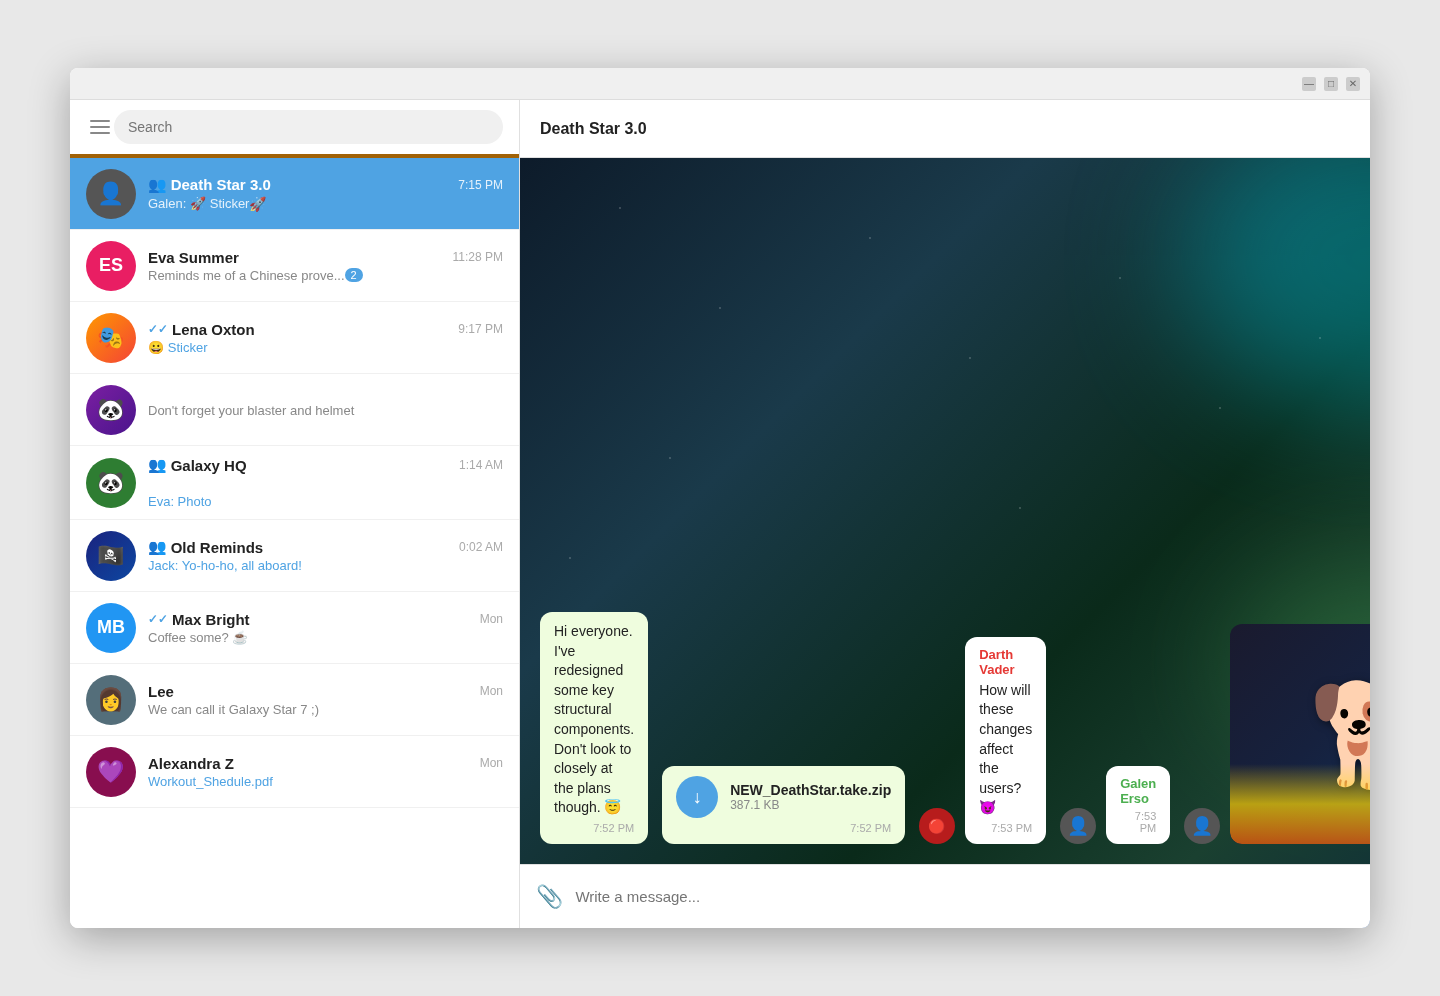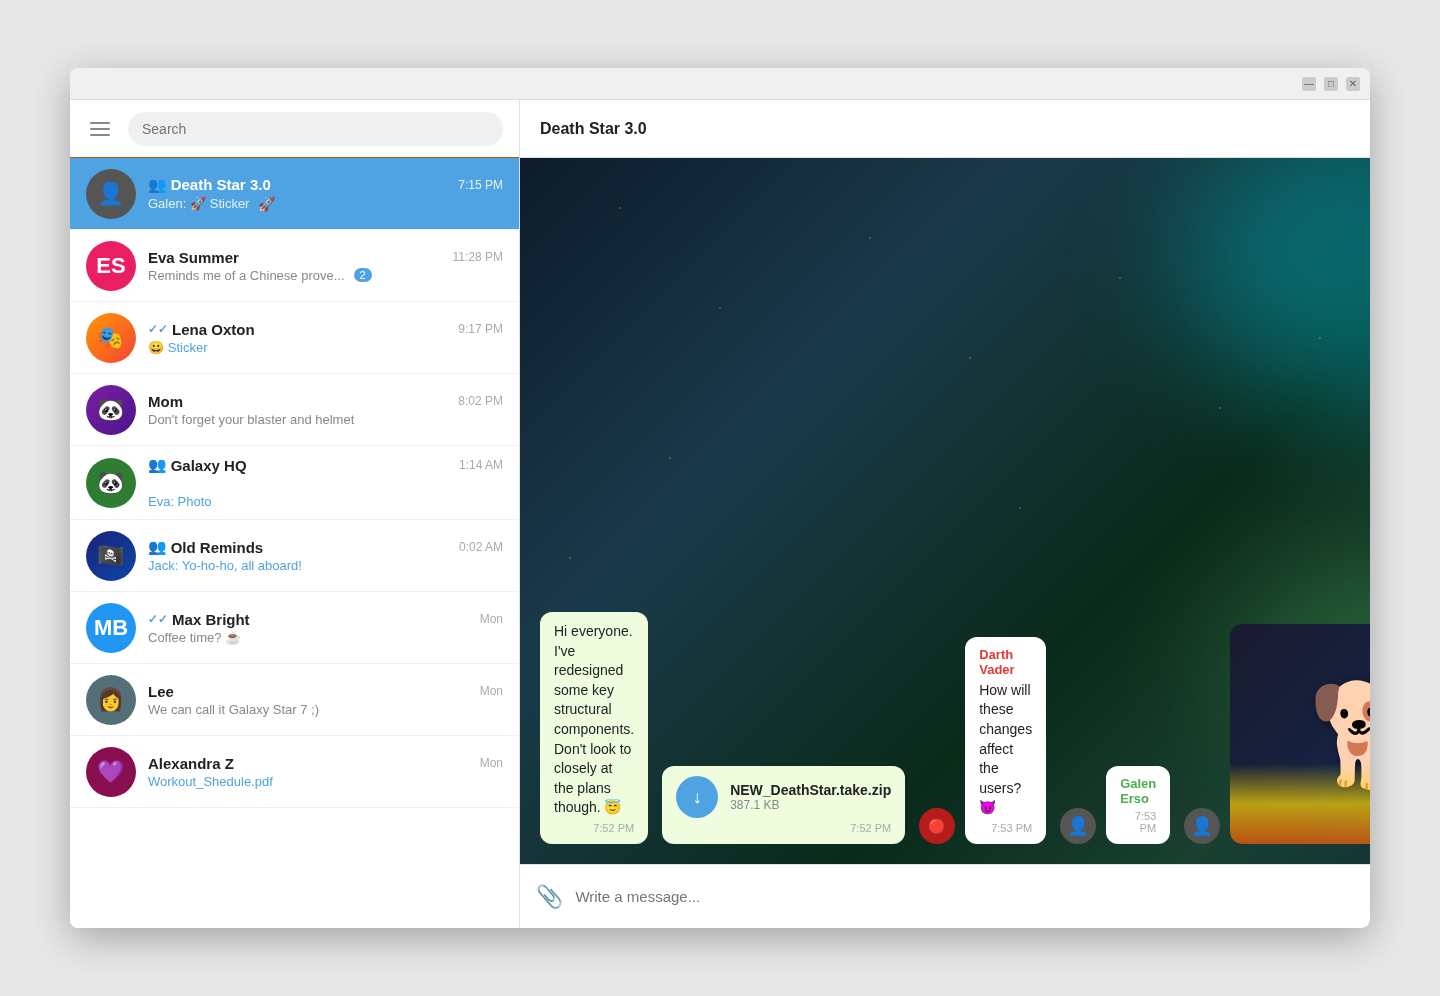--- a/index.html
+++ b/index.html
@@ -8,39 +8,39 @@
     .window { width: 1300px; height: 860px; background: #fff; border-radius: 8px; box-shadow: 0 10px 40px rgba(0,0,0,0.3); display: flex; flex-direction: column; overflow: hidden; }
 
     .titlebar { height: 32px; background: #f0f0f0; display: flex; align-items: center; justify-content: flex-end; padding: 0 10px; gap: 8px; border-bottom: 1px solid #ddd; flex-shrink: 0; }
     .titlebar-btn { width: 14px; height: 14px; border-radius: 2px; background: #ccc; border: none; cursor: pointer; display: flex; align-items: center; justify-content: center; font-size: 10px; color: #666; }
 
     .app-body { display: flex; flex: 1; overflow: hidden; }
 
     
     .sidebar { width: 450px; flex-shrink: 0; display: flex; flex-direction: column; border-right: 1px solid #e0e0e0; background: #fff; }
 
-    .sidebar-header { height: 58px; display: flex; align-items: center; padding: 0 16px; gap: 14px; border-bottom: 1px solid #a16207; flex-shrink: 0; }
+    .sidebar-header { height: 58px; display: flex; align-items: center; padding: 0 16px; border-bottom: 4px solid #a16207; flex-shrink: 0; }
     .hamburger-icon { display: flex; flex-direction: column; gap: 4px; cursor: pointer; padding: 4px; }
     .hamburger-line { width: 20px; height: 2px; background: #888; border-radius: 1px; }
     .search-box { flex: 1; height: 34px; background: #f0f0f0; border-radius: 20px; border: none; padding: 0 14px; font-size: 14px; color: #aaa; outline: none; }
 
     .chat-list { flex: 1; overflow-y: auto; }
     .chat-item { display: flex; align-items: center; padding: 10px 16px; cursor: pointer; border-bottom: 1px solid #f0f0f0; min-height: 72px; }
     .chat-item.active { background: #4fa3e3; }
     .chat-item.active .chat-name { color: #fff; }
     .chat-item.active .chat-preview { color: rgba(255,255,255,0.85); }
     .chat-item.active .chat-time { color: rgba(255,255,255,0.85); }
 
-    .avatar { width: 50px; height: 50px; border-radius: 50%; flex-shrink: 0; display: flex; align-items: center; justify-content: center; font-size: 22px; font-weight: bold; color: #fff; overflow: hidden; background: #ccc; }
+    .avatar { width: 50px; height: 50px; border-radius: 50%; flex-shrink: 0; display: flex; align-items: center; justify-content: center; font-size: 18px; font-weight: bold; color: #fff; overflow: hidden; background: #ccc; }
 
     .chat-info { flex: 1; margin-left: 12px; overflow: hidden; }
     .chat-top { display: flex; justify-content: space-between; align-items: center; }
     .chat-name { font-size: 15px; font-weight: 600; color: #222; white-space: nowrap; overflow: hidden; text-overflow: ellipsis; display: flex; align-items: center; gap: 4px; }
     .chat-time { font-size: 12px; color: #aaa; flex-shrink: 0; margin-left: 8px; }
-    .chat-preview { font-size: 13px; color: #888; white-space: nowrap; overflow: hidden; text-overflow: ellipsis; margin-top: 2px; display: flex; align-items: center; gap: 9px; }
+    .chat-preview { font-size: 13px; color: #888; white-space: nowrap; overflow: hidden; text-overflow: ellipsis; margin-top: 2px; display: flex; align-items: center; gap: 0; }
     .badge { background: #4fa3e3; color: #fff; border-radius: 10px; font-size: 11px; padding: 1px 6px; flex-shrink: 0; }
     .double-check { color: #4fa3e3; font-size: 12px; }
     .rocket-icon { font-size: 14px; }
 
     
     .chat-area { flex: 1; display: flex; flex-direction: column; background: #4a6fa5; position: relative; }
 
     .chat-header { height: 58px; background: #fff; display: flex; align-items: center; padding: 0 20px; border-bottom: 1px solid #e0e0e0; flex-shrink: 0; gap: 12px; }
     .chat-header-info { flex: 1; }
     .chat-header-name { font-size: 16px; font-weight: 700; color: #222; }
@@ -153,24 +153,20 @@
             </div>
             <div class="chat-preview">
               <span style="color:#4fa3e3;">😀 Sticker</span>
             </div>
           </div>
         </div>
 
         <div class="chat-item">
           <div class="avatar" style="background: linear-gradient(135deg, #7b1fa2, #4a148c); font-size:22px;">🐼</div>
           <div class="chat-info">
-            <div class="chat-top">
-              <div class="chat-name">Mom</div>
-              <div class="chat-time">8:02 PM</div>
-            </div>
             <div class="chat-preview">Don't forget your blaster and helmet</div>
           </div>
         </div>
 
         <div class="chat-item">
           <div class="avatar" style="background: #2e7d32; font-size:22px;">🐼</div>
           <div class="chat-info">
             <div class="chat-top">
               <div class="chat-name">
                 <span>👥</span>
@@ -203,21 +199,21 @@
         <div class="chat-item">
           <div class="avatar av-mb">MB</div>
           <div class="chat-info">
             <div class="chat-top">
               <div class="chat-name">
                 <span class="double-check">✓✓</span>
                 <span>Max Bright</span>
               </div>
               <div class="chat-time">Mon</div>
             </div>
-            <div class="chat-preview">Coffee time? ☕</div>
+            <div class="chat-preview">Coffee some? ☕</div>
           </div>
         </div>
 
         <div class="chat-item">
           <div class="avatar" style="background: #546e7a; font-size:22px;">👩</div>
           <div class="chat-info">
             <div class="chat-top">
               <div class="chat-name">Lee</div>
               <div class="chat-time">Mon</div>
             </div>

